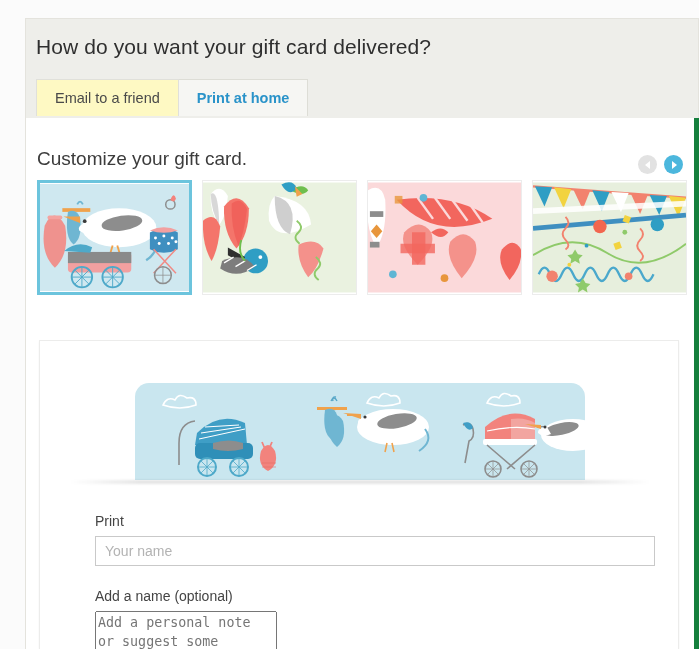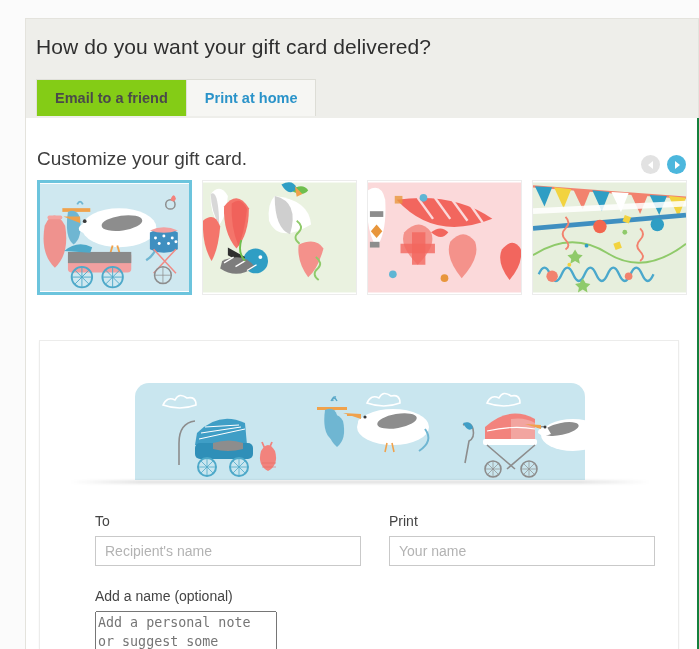--- a/index.html
+++ b/index.html
@@ -50,42 +50,41 @@
     line-height: 37px;
     padding: 0 18px;
     font-size: 14.5px;
     border: 1px solid #ddddd6;
     border-bottom: none;
     cursor: pointer;
     white-space: nowrap;
     position: relative;
   }
   .tab.active {
-    background: #84cc16;
+    background: #fef9c3;
     color: #4a4a4a;
     z-index: 3;
     border-color: #e0e0da;
-    font-weight: bold;
   }
   .tab.inactive {
     background: #f6f6f3;
     color: #2a93c9;
     margin-left: -1px;
     z-index: 2;
     font-weight: bold;
   }
 
   
   .panel {
     position: absolute;
     left: 0; top: 100px;
     width: 674px; height: 531px;
     background: #ffffff;
     border-left: 1px solid #e4e3dd;
-    border-right: 2px solid #15803d;
+    border-right: 5px solid #15803d;
   }
   .section-title {
     position: absolute;
     left: 11px; top: 30px;
     font-size: 19px;
     color: #3c3c3c;
   }
 
   
   .arrows {
@@ -429,24 +428,20 @@
             <path d="M406 46 l-16 -5 l16 1z" fill="#f0a24c"></path>
           </g>
         </svg>
       </div>
 
       <div class="card-shadow"></div>
 
       <div class="form">
         <div class="row">
           <div class="field">
-            <label class="field-label">To</label>
-            <input type="text" placeholder="Recipient's name" style="">
-          </div>
-          <div class="field">
             <label class="field-label">Print</label>
             <input type="text" placeholder="Your name" style="">
           </div>
         </div>
         <div class="note">
           <label class="field-label">Add a name (optional)</label>
           <textarea placeholder="Add a personal note or suggest some unique items!" style=""></textarea>
         </div>
       </div>
 

